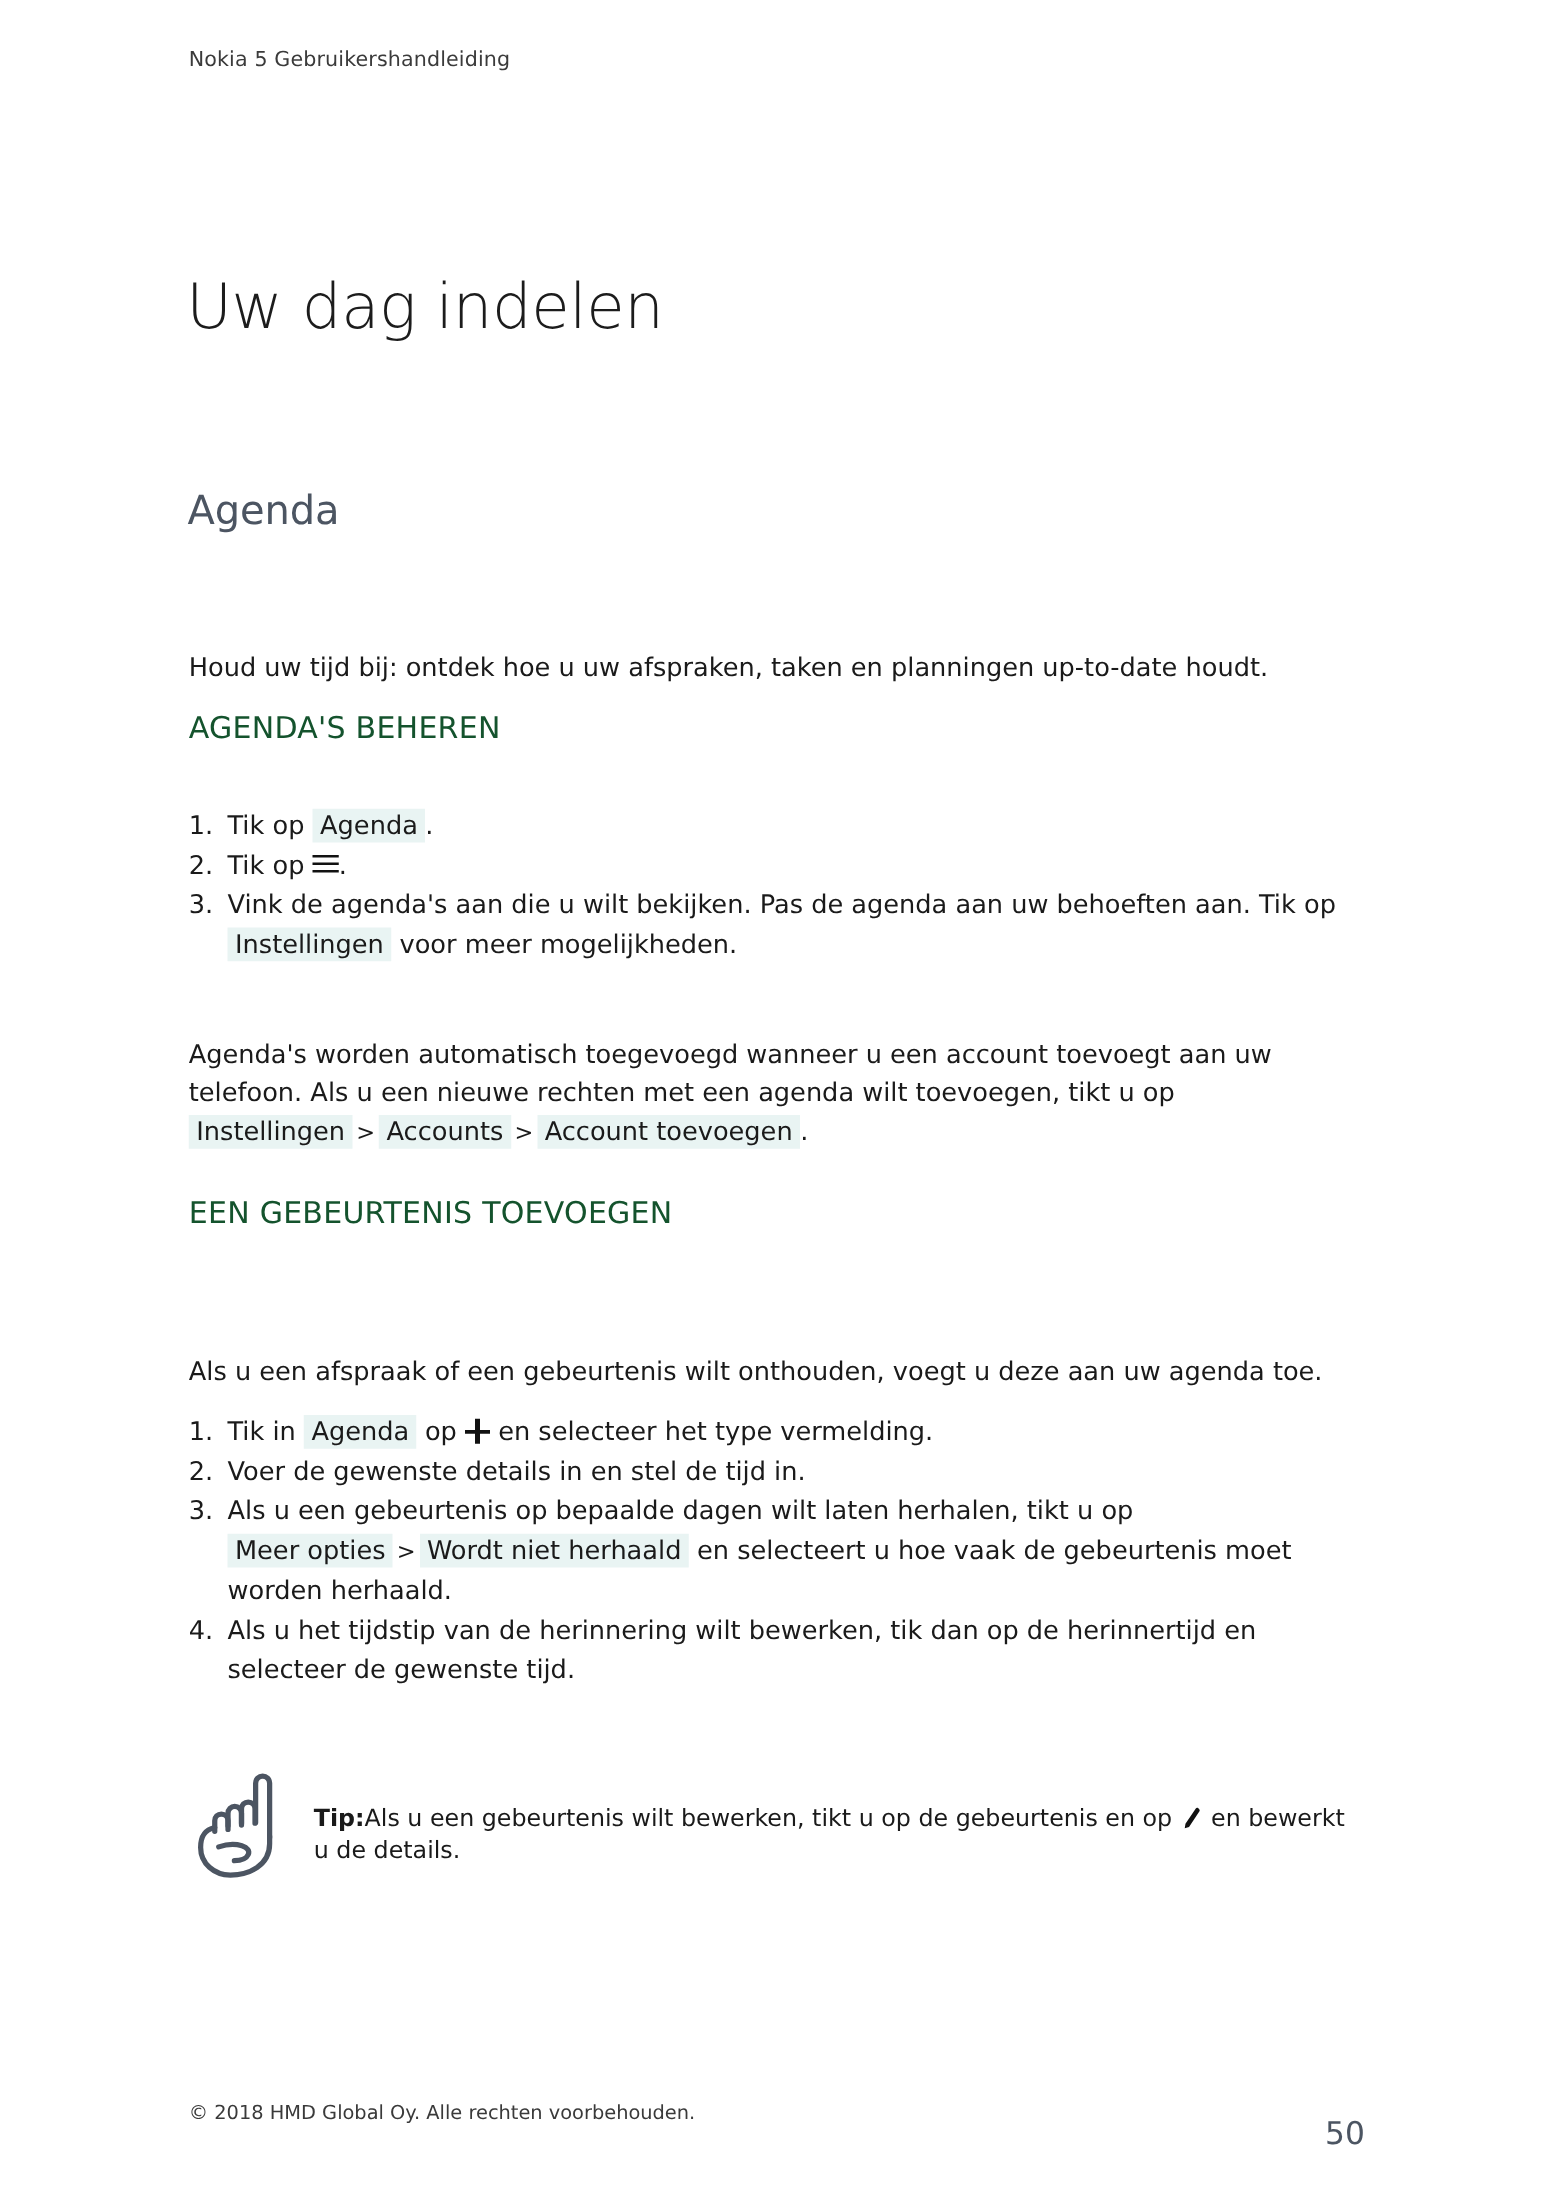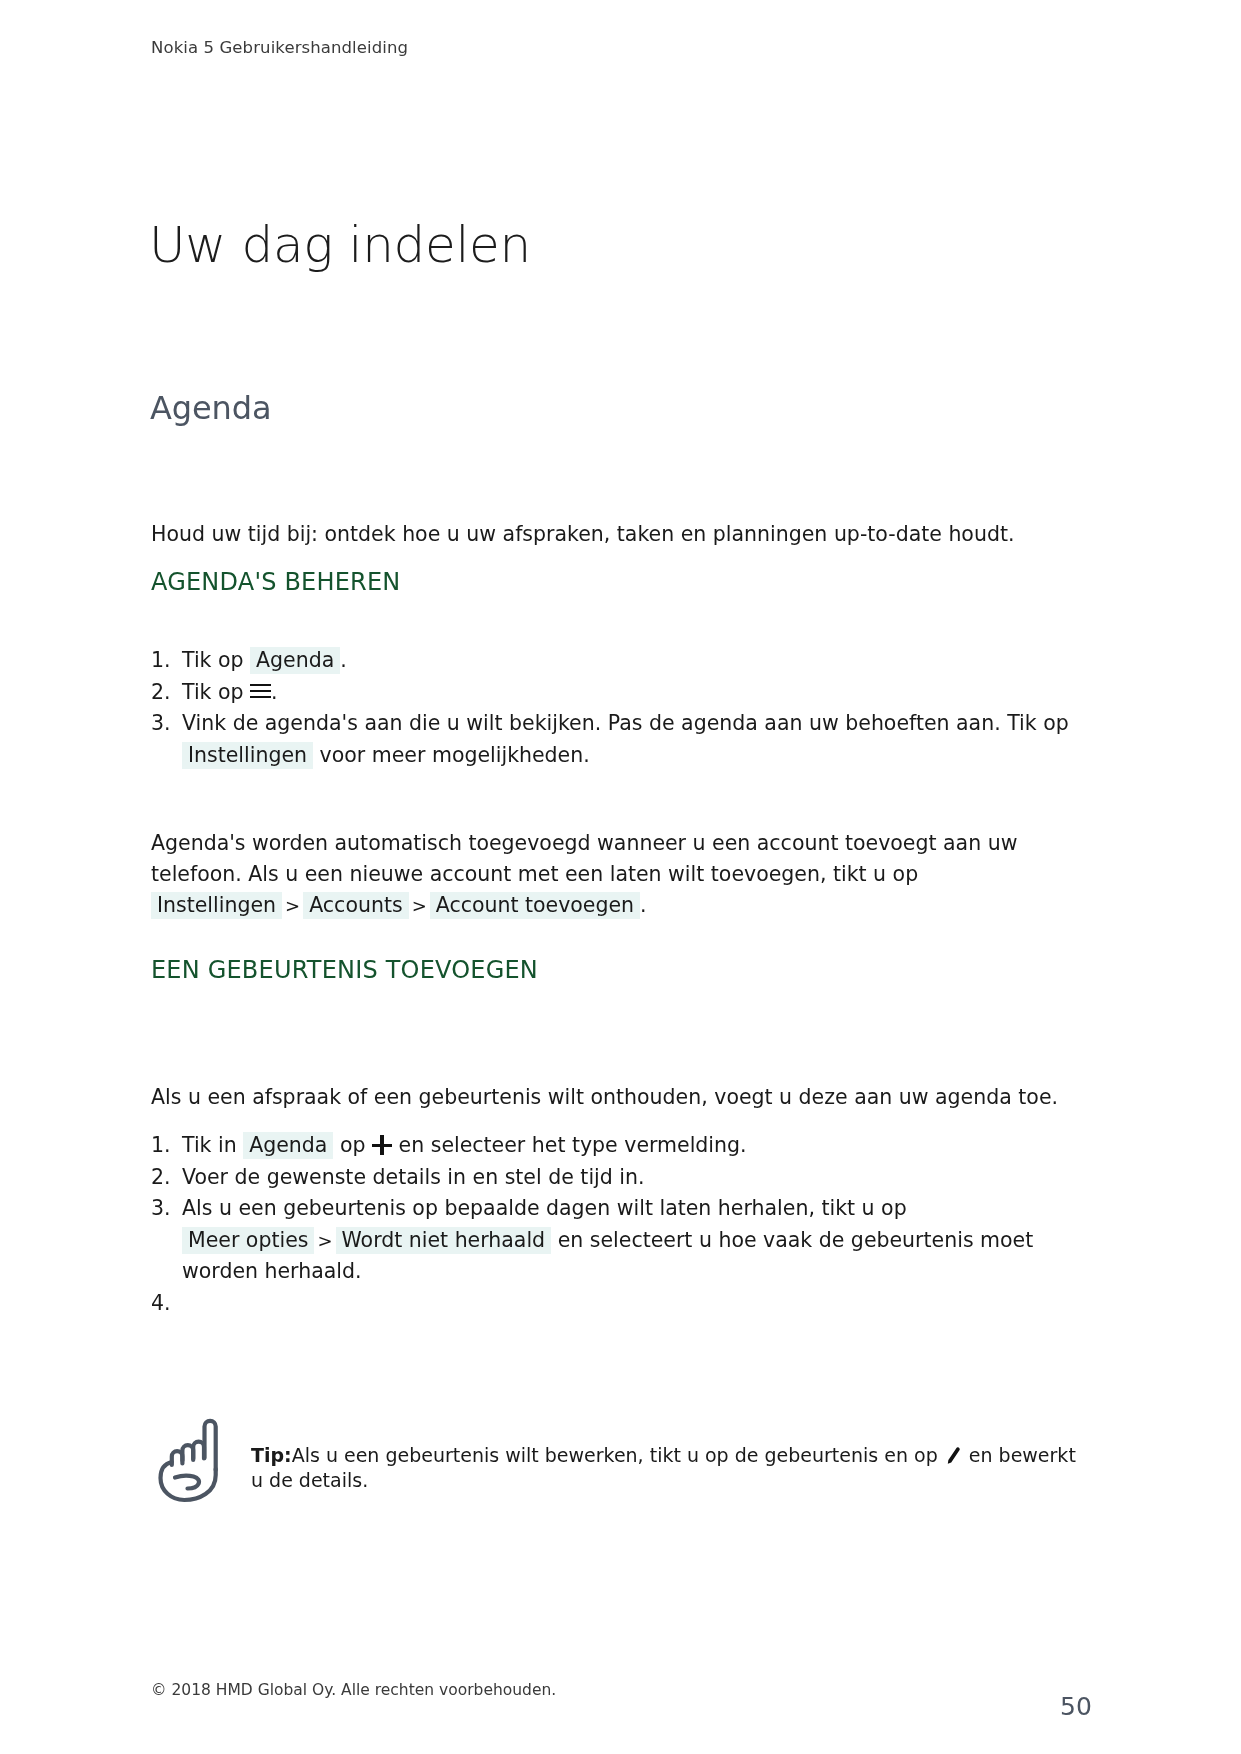--- a/index.html
+++ b/index.html
@@ -230,21 +230,21 @@
       <span class="icon-inline icon-hamburger"><i></i><i></i><i></i></span><span>.</span>
     </li>
     <li>
       <span class="num">3.</span><span>Vink de agenda's aan die u wilt bekijken. Pas de agenda aan uw behoeften aan. Tik op</span>
       <span class="ui">Instellingen</span>
       <span>voor meer mogelijkheden.</span>
     </li>
   </ol>
 
   <div class="body-block" style="top:786px;">
-    <span>Agenda's worden automatisch toegevoegd wanneer u een account toevoegt aan uw telefoon. Als u een nieuwe account met een laten wilt toevoegen, tikt u op</span>
+    <span>Agenda's worden automatisch toegevoegd wanneer u een account toevoegt aan uw telefoon. Als u een nieuwe rechten met een agenda wilt toevoegen, tikt u op</span>
     <span class="ui">Instellingen</span><span class="sep">&gt;</span><span class="ui">Accounts</span><span class="sep">&gt;</span><span class="ui">Account toevoegen</span><span>.</span>
   </div>
 
   <div class="sub-head" style="top:956px;text-align:center;">EEN GEBEURTENIS TOEVOEGEN</div>
 
   <div class="body-block" style="top:1040px;">Als u een afspraak of een gebeurtenis wilt onthouden, voegt u deze aan uw agenda toe.</div>
 
   <ol class="steps" style="top:1130px;">
     <li>
       <span class="num">1.</span><span>Tik in</span>
@@ -255,21 +255,21 @@
     </li>
     <li>
       <span class="num">2.</span><span>Voer de gewenste details in en stel de tijd in.</span>
     </li>
     <li>
       <span class="num">3.</span><span>Als u een gebeurtenis op bepaalde dagen wilt laten herhalen, tikt u op</span>
       <span class="ui">Meer opties</span><span class="sep">&gt;</span><span class="ui">Wordt niet herhaald</span>
       <span>en selecteert u hoe vaak de gebeurtenis moet worden herhaald.</span>
     </li>
     <li>
-      <span class="num">4.</span>
+      <span class="num">4.</span><span>Als u het tijdstip van de herinnering wilt bewerken, tik dan op de herinnertijd en selecteer de gewenste tijd.</span>
     </li>
   </ol>
 
   <div class="tip">
     <div class="tip-icon">
       <svg width="74" height="86" viewBox="0 0 74 86" fill="none" xmlns="http://www.w3.org/2000/svg">
         <g stroke="#4c5562" stroke-width="4.2" stroke-linecap="round" stroke-linejoin="round" fill="none">
 
           <path d="M53.5 40 L53.5 8.5 a5.6 5.6 0 0 1 11.2 0 L64.7 52"></path>
 

